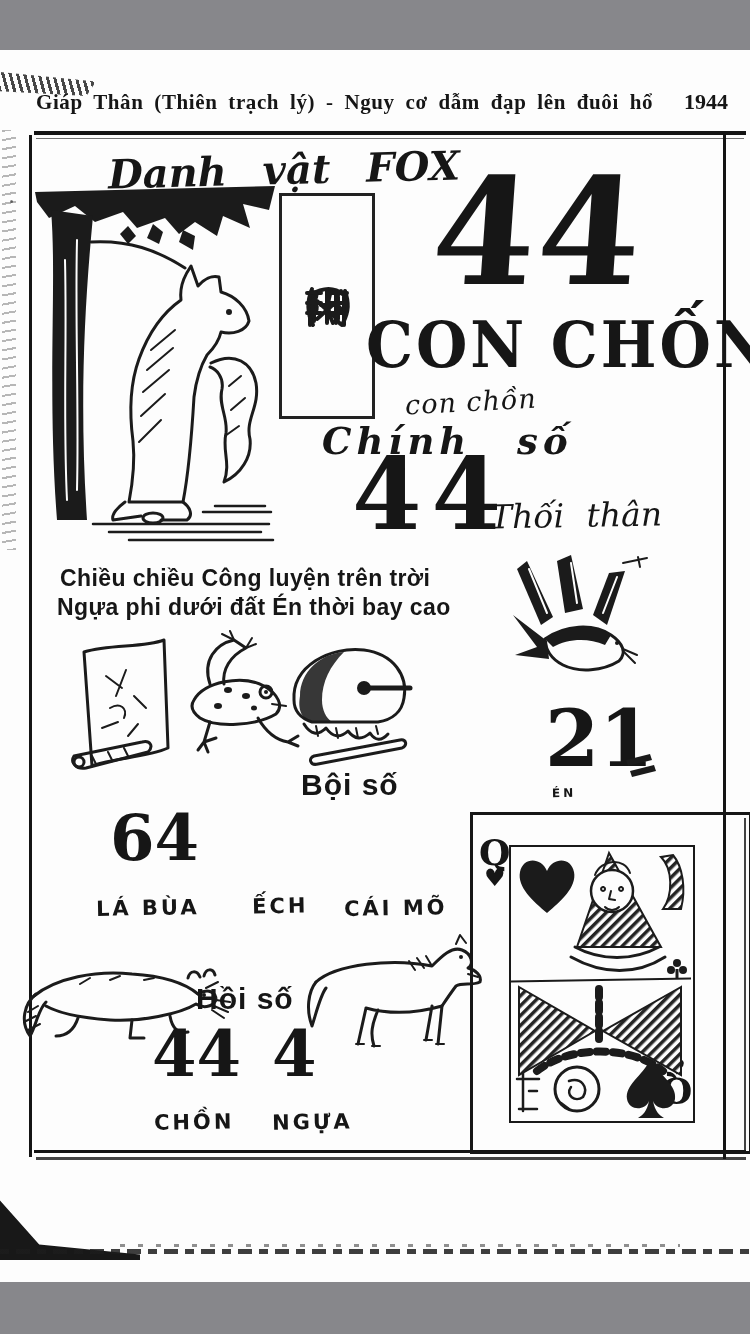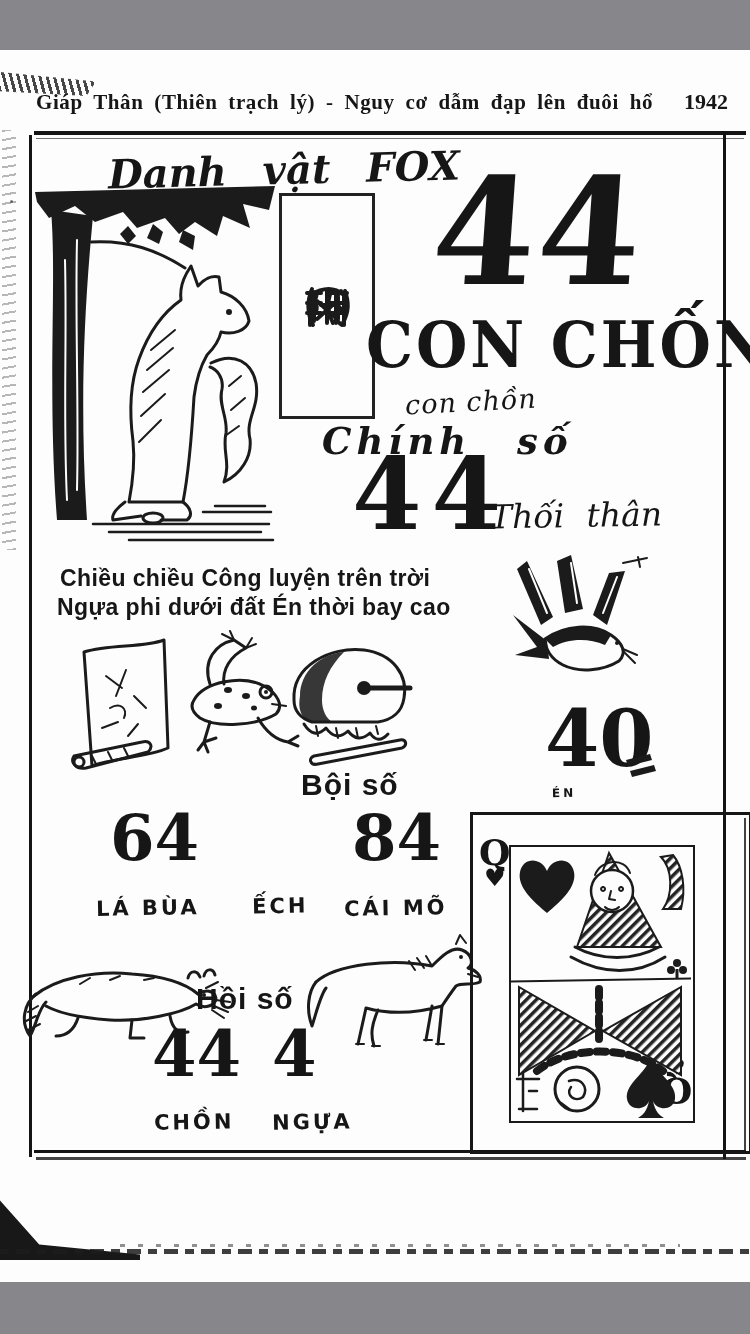--- a/index.html
+++ b/index.html
@@ -68,21 +68,21 @@
 </style>
 </head>
 <body>
 
 <div class="screen">
   <div class="paper"></div>
   <div class="bar top"></div>
   <div class="bar bottom"></div>
 
   <div class="abs hdr">Giáp Thân (Thiên trạch lý) - Nguy cơ dẫm đạp lên đuôi hổ</div>
-  <div class="abs yr">1942</div>
+  <div class="abs yr">1944</div>
   <div class="rule" style="left:34px;top:131px;width:712px;height:4px;"></div>
   <div class="rule" style="left:36px;top:138px;width:708px;height:1px;opacity:.6;"></div>
 
   <div class="rule" style="left:29px;top:135px;width:3px;height:1022px;"></div>
   <div class="rule" style="left:723px;top:135px;width:3px;height:1024px;"></div>
   <div class="rule" style="left:744px;top:818px;width:2px;height:334px;opacity:.8;"></div>
   <div class="rule" style="left:34px;top:1150px;width:712px;height:3px;"></div>
   <div class="rule" style="left:36px;top:1157px;width:710px;height:3px;opacity:.8;"></div>
 
   <div class="abs hand dname">Danh vật FOX</div>
@@ -132,21 +132,21 @@
     <path class="fl" d="M22,8 L48,64 L36,72 L12,16 Z"></path>
     <path class="fl" d="M66,2 L78,56 L60,60 L52,8 Z"></path>
     <path class="fl" d="M120,18 L102,72 L88,62 L104,20 Z"></path>
     <path class="sk" style="stroke:#fdfdfd;stroke-width:2" d="M24,16 L42,60 M66,10 L72,50 M112,24 L98,60"></path>
     <path class="sk" d="M40,86 C60,72 88,70 106,82 C118,90 122,100 114,108 C98,118 74,120 58,112 C46,106 40,96 40,86 Z"></path>
     <path class="fl" d="M40,86 C60,72 88,70 106,82 L100,92 C82,84 62,86 48,94 Z"></path>
     <path class="sk" style="stroke-width:2" d="M118,96 L132,102 M118,98 L130,110"></path>
     <circle class="fl" cx="112" cy="90" r="2"></circle>
     <path class="fl" d="M42,88 L8,62 L32,94 L10,102 L44,106 Z"></path>
   </svg>
-  <div class="abs bignum" style="left:545px;top:700px;font-size:78px;">40</div>
+  <div class="abs bignum" style="left:545px;top:700px;font-size:78px;">21</div>
   <div class="abs numlabel" style="left:552px;top:786px;font-size:12px;">ÉN</div>
   <svg style="left:622px;top:750px;" width="36" height="30" viewBox="0 0 36 30">
     <path class="fl" d="M4,10 L28,4 L30,10 L6,16 Z M8,21 L32,15 L34,21 L10,27 Z"></path>
   </svg>
 
   <svg style="left:66px;top:636px;" width="110" height="162" viewBox="0 0 110 162">
     <path class="sk" d="M18,16 C44,8 78,12 98,4 L102,112 C80,122 44,122 26,130 Z"></path>
     <path class="sk" style="stroke-width:2" d="M40,40 L56,52 M60,34 L50,60 M44,72 C54,66 62,72 58,82 M68,60 L80,72 M36,92 L52,86 M72,88 L62,100"></path>
     <path class="sk" d="M8,120 L76,106 C84,104 88,110 82,116 L20,132 C10,134 4,126 8,120 Z"></path>
     <circle class="sk" cx="13" cy="126" r="5"></circle>
@@ -173,21 +173,20 @@
     <path class="fl" style="opacity:.88" d="M20,58 C20,34 40,16 64,14 C50,28 42,44 42,62 C42,72 46,80 52,84 L32,84 C20,80 18,70 20,58 Z"></path>
     <circle class="fl" cx="84" cy="50" r="7"></circle>
     <path class="sk" style="stroke-width:5" d="M84,50 L130,50"></path>
     <path class="sk" d="M24,86 q10,16 22,4 q10,14 22,3 q10,13 22,2 q8,12 18,1"></path>
     <path class="sk" style="stroke-width:2" d="M36,88 L38,98 M56,90 L58,100 M76,90 L78,100 M96,88 L98,96"></path>
     <path class="sk" d="M34,118 L120,102 C126,101 128,107 122,110 L38,126 C30,128 28,120 34,118 Z"></path>
   </svg>
 
   <div class="abs sechead" style="left:301px;top:768px;">Bội số</div>
   <div class="abs bignum" style="left:110px;top:806px;">64</div>
-  <div class="abs bignum" style="left:352px;top:806px;">84</div>
   <div class="abs numlabel" style="left:96px;top:896px;">LÁ BÙA</div>
   <div class="abs numlabel" style="left:252px;top:894px;">ẾCH</div>
   <div class="abs numlabel" style="left:344px;top:896px;">CÁI MÕ</div>
 
   <svg style="left:20px;top:936px;" width="218" height="118" viewBox="0 0 218 118">
     <path class="sk" d="M14,60 C36,42 76,34 112,38 C144,40 166,48 178,58"></path>
     <path class="sk" d="M178,58 C188,52 196,56 196,64 C192,72 182,72 176,68 C160,78 120,86 90,84 C64,82 40,78 26,70"></path>
     <path class="sk" style="stroke-width:2" d="M196,64 L210,66 M194,70 L208,76 M192,74 L204,82 M186,52 L198,46"></path>
     <path class="sk" d="M168,42 C170,34 177,34 180,41 M184,40 C186,32 193,32 195,39"></path>
     <circle class="fl" cx="184" cy="59" r="2"></circle>

